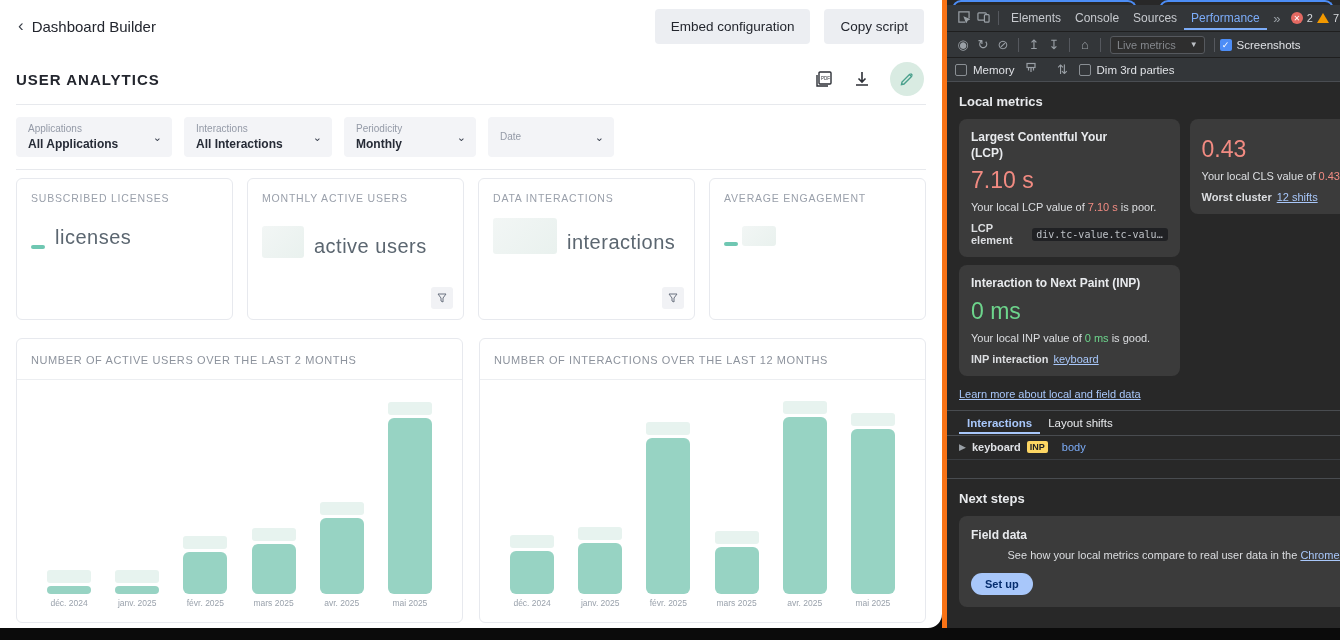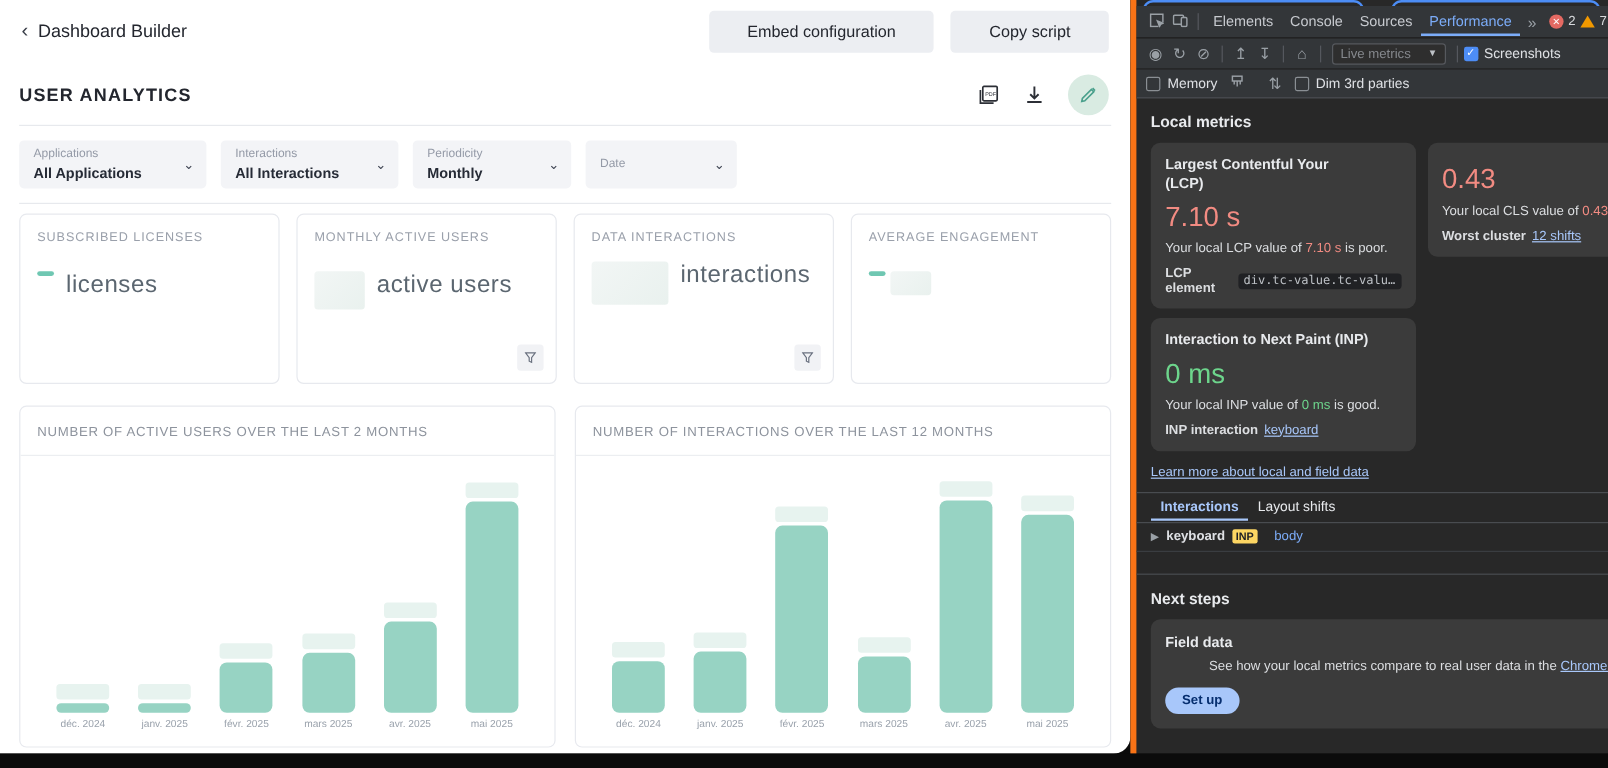--- a/index.html
+++ b/index.html
@@ -8,21 +8,21 @@
   .stage { position:relative; width:1340px; height:640px; background:#0b0b0b; }
 
   
   .app { position:absolute; left:0; top:0; width:942px; height:628px; background:#fff;
     border-radius:0 0 14px 0; overflow:hidden; }
   .app-header { display:flex; align-items:center; justify-content:space-between;
     height:52px; padding:0 18px; background:#fff; }
   .back-link { display:flex; align-items:center; gap:8px; font-size:15px; color:#23262e; cursor:pointer; }
   .back-chev { font-size:17px; color:#3a3f49; }
   .hdr-actions { display:flex; gap:14px; }
-  .btn-gray { background:#eceef2; border:none; border-radius:4px; padding:10px 32px;
+  .btn-gray { background:#eceef2; border:none; border-radius:4px; padding:10px 16px;
     font-size:13.5px; color:#23262e; font-family:inherit; cursor:pointer; }
 
   .section-row { display:flex; align-items:center; justify-content:space-between; padding:10px 16px 8px; }
   .section-title { font-size:15px; font-weight:700; letter-spacing:1px; color:#23262e; }
   .section-icons { display:flex; align-items:center; gap:18px; padding-right:2px; }
   .ic-dark { width:20px; height:20px; color:#2c2f36; }
   .edit-circle { width:34px; height:34px; border-radius:50%; background:#d9ebe2;
     display:flex; align-items:center; justify-content:center; cursor:pointer; }
   .hr { height:1px; background:#e7e9ed; margin:0 16px; }
 
@@ -31,21 +31,21 @@
     display:flex; align-items:center; justify-content:space-between; cursor:pointer; }
   .chip-texts { display:flex; flex-direction:column; line-height:1.35; }
   .chip-label { font-size:10px; color:#949aa7; }
   .chip-value { font-size:12px; font-weight:700; color:#262b36; }
   .chip-chev { font-size:11px; color:#3c4250; margin-left:18px; }
 
   .kpis { display:flex; gap:14px; padding:8px 16px 12px; }
   .kpi { flex:1; border:1px solid #e7e9ee; border-radius:6px; height:142px; padding:13px 14px;
     position:relative; background:#fff; }
   .kpi-title { font-size:10.5px; letter-spacing:.8px; color:#9aa0ab; }
-  .kpi-body { display:flex; align-items:flex-start; gap:10px; margin-top:22px; }
+  .kpi-body { display:flex; align-items:flex-end; gap:10px; margin-top:22px; }
   .kpi-text { font-size:20px; font-weight:300; color:#5b6670; letter-spacing:.5px; }
   .dash { width:14px; height:4px; border-radius:2px; background:#6fc7b2; }
   .ph-box { background:linear-gradient(135deg,#f2f6f5,#e9f1ee); border-radius:3px; }
   .ph-a { width:42px; height:32px; }
   .ph-b { width:64px; height:36px; }
   .ph-c { width:34px; height:20px; margin-left:-6px; }
   .kpi-filter { position:absolute; right:10px; bottom:10px; width:22px; height:22px;
     background:#f1f2f5; border-radius:3px; display:flex; align-items:center; justify-content:center; cursor:pointer; }
 
   .charts { display:flex; gap:16px; padding:6px 16px 0; }

